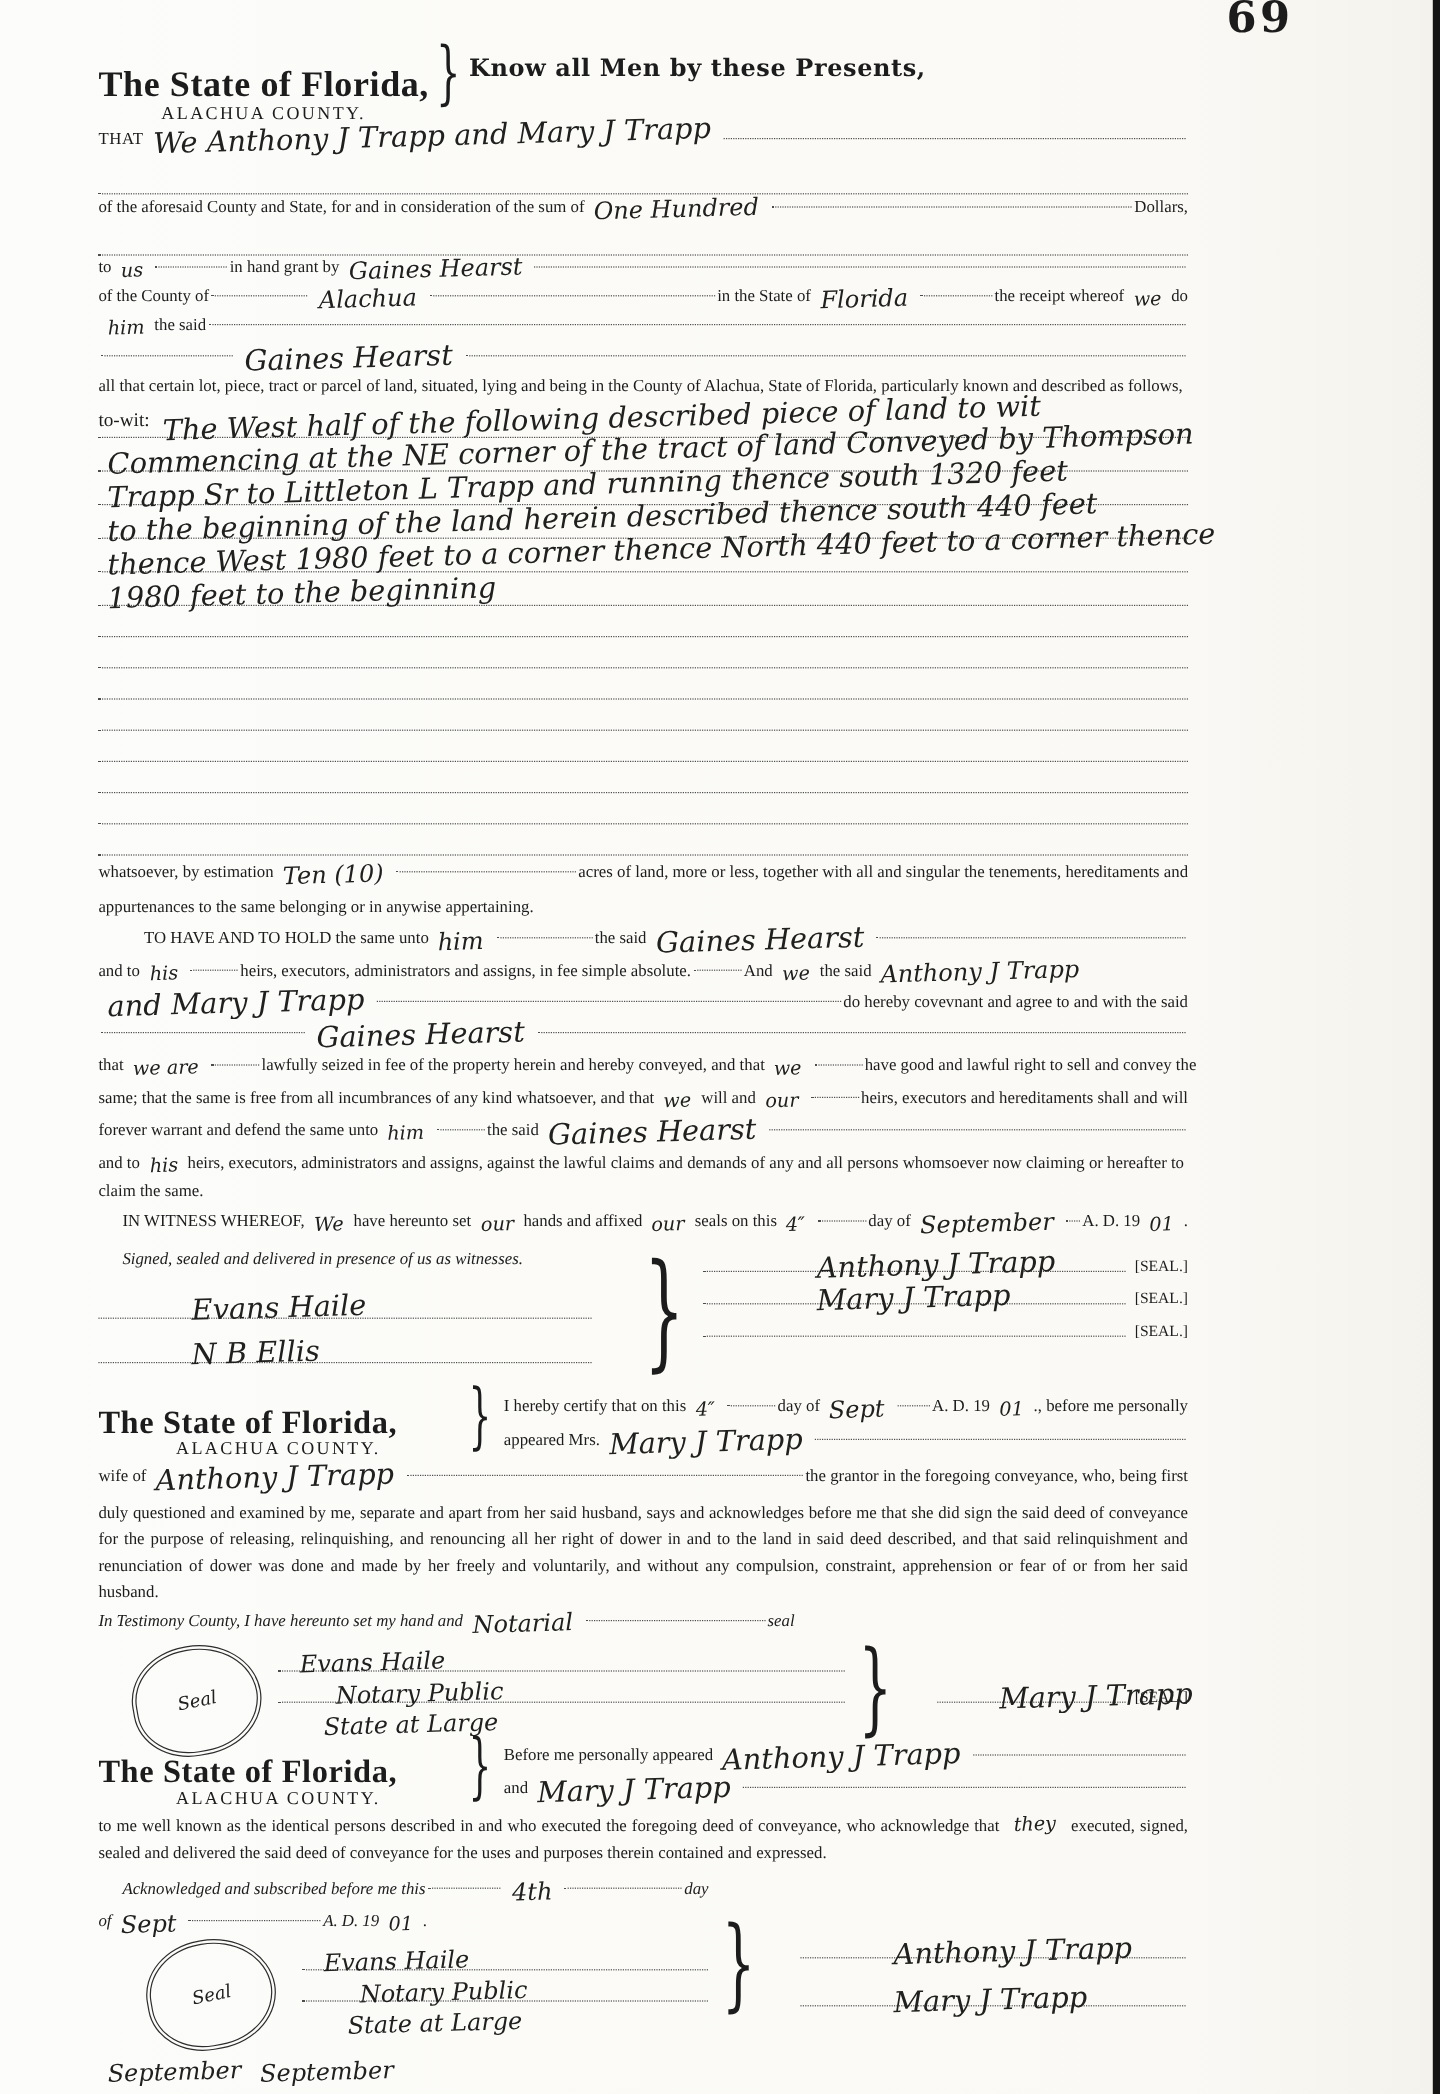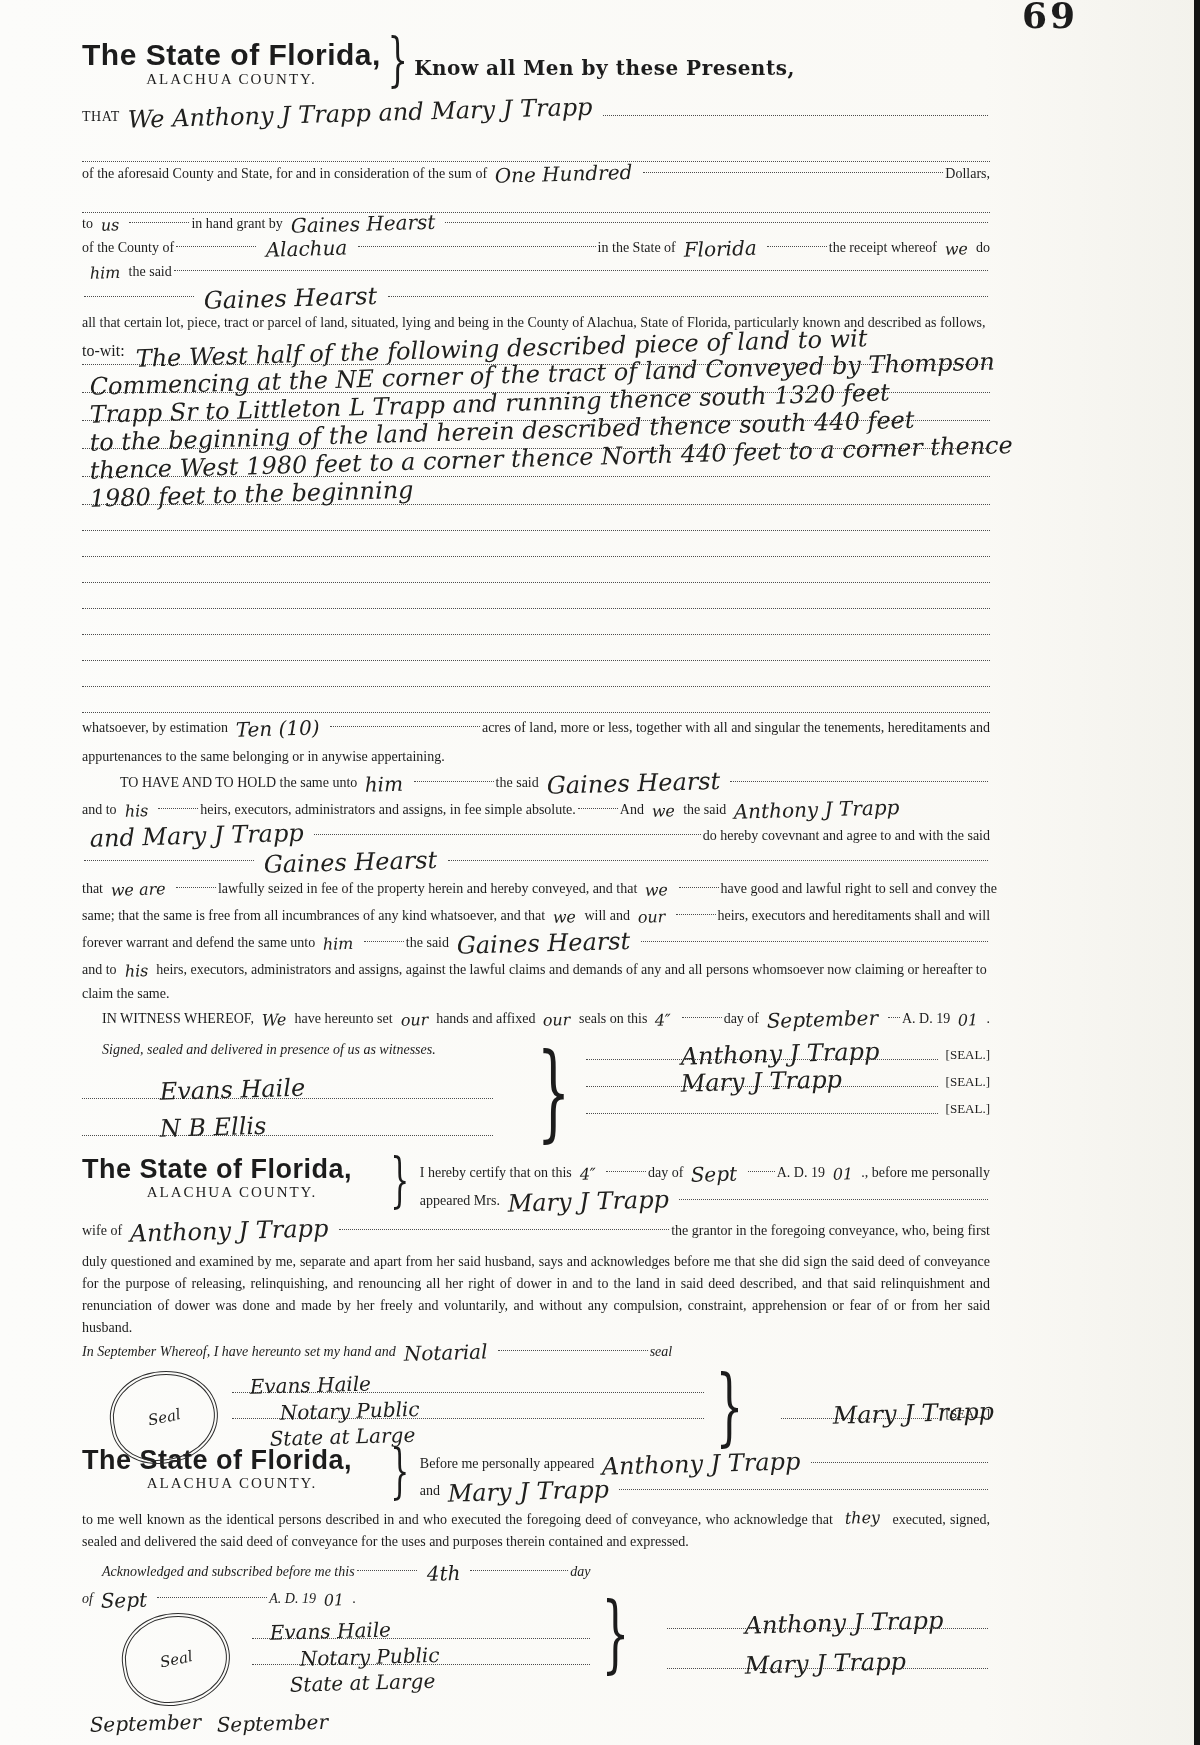--- a/index.html
+++ b/index.html
@@ -31,26 +31,26 @@
     transform:rotate(-1.6deg);transform-origin:left bottom;white-space:nowrap;
   }
   .hw.sm{font-size:16px}.hw.lg{font-size:24px;margin-bottom:-4px}
 
   .hwrow{height:27px;border-bottom:1.4px dotted #4c4c4c;position:relative;}
   .hwrow .hw{position:absolute;bottom:-3px;left:0;}
   .blank{height:25px;border-bottom:1.4px dotted #4c4c4c;}
 
   
   .hdr{display:flex;align-items:flex-start;height:60px;}
-  .doc-title{font-family:Liberation Sans, sans-serif;font-weight:bold;font-size:30px;letter-spacing:.5px;line-height:1;}
+  .doc-title{font-family:Liberation Serif, serif;font-weight:bold;font-size:30px;letter-spacing:.5px;line-height:1;margin-top:16px;}
   .county{font-size:15px;letter-spacing:2px;text-align:center;margin-top:1px;}
   .brace::before{content:"}";}
   .brace{font-family:"DejaVu Serif",serif;font-weight:normal;display:inline-block;}
   .hdr .brace{font-size:46px;line-height:.9;transform:scale(.7,1.25);margin:0 2px;}
-  .presents{font-family:"DejaVu Serif",serif;font-weight:bold;font-size:20px;margin-top:16px;letter-spacing:.5px;}
+  .presents{font-family:"DejaVu Serif",serif;font-weight:bold;font-size:20px;margin-top:4px;letter-spacing:.5px;}
 
   
   .sigblock{display:flex;height:118px;margin-top:4px;}
   .witcol{width:50%;position:relative;padding-top:2px;}
   .witline{position:relative;height:36px;border-bottom:1.4px dotted #4c4c4c;margin-right:30px;}
   .witline .hw{position:absolute;bottom:-2px;left:70px;}
   .witbrace{font-size:96px;line-height:1;transform:scale(.55,1.1);align-self:center;margin-top:-10px;}
   .sealcol{width:46%;margin-left:auto;display:flex;flex-direction:column;justify-content:flex-start;}
   .sealrow{display:flex;align-items:flex-end;height:27px;position:relative;font-size:13px;}
   .sealrow .hw{position:absolute;bottom:0;left:22%;}
@@ -338,21 +338,21 @@
     <div class="r h30">
       <span class="lb">wife of</span>
       <span class="hw lg">Anthony J Trapp</span>
       <span class="f"></span>
       <span class="lb">the grantor in the foregoing conveyance, who, being first</span>
     </div>
 
     <div class="para">duly questioned and examined by me, separate and apart from her said husband, says and acknowledges before me that she did sign the said deed of conveyance for the purpose of releasing, relinquishing, and renouncing all her right of dower in and to the land in said deed described, and that said relinquishment and renunciation of dower was done and made by her freely and voluntarily, and without any compulsion, constraint, apprehension or fear of or from her said husband.</div>
 
     <div class="r h28">
-      <span class="lb it">In September Whereof, I have hereunto set my hand and</span>
+      <span class="lb it">In Testimony County, I have hereunto set my hand and</span>
       <span class="hw">Notarial</span>
       <span class="fw w150"></span>
       <span class="lb it">seal</span>
     </div>
 
     <div class="nsig" style="height:80px">
       <div class="seal">
         <span class="hw">Seal</span>
       </div>
       <div class="nsig-left">

